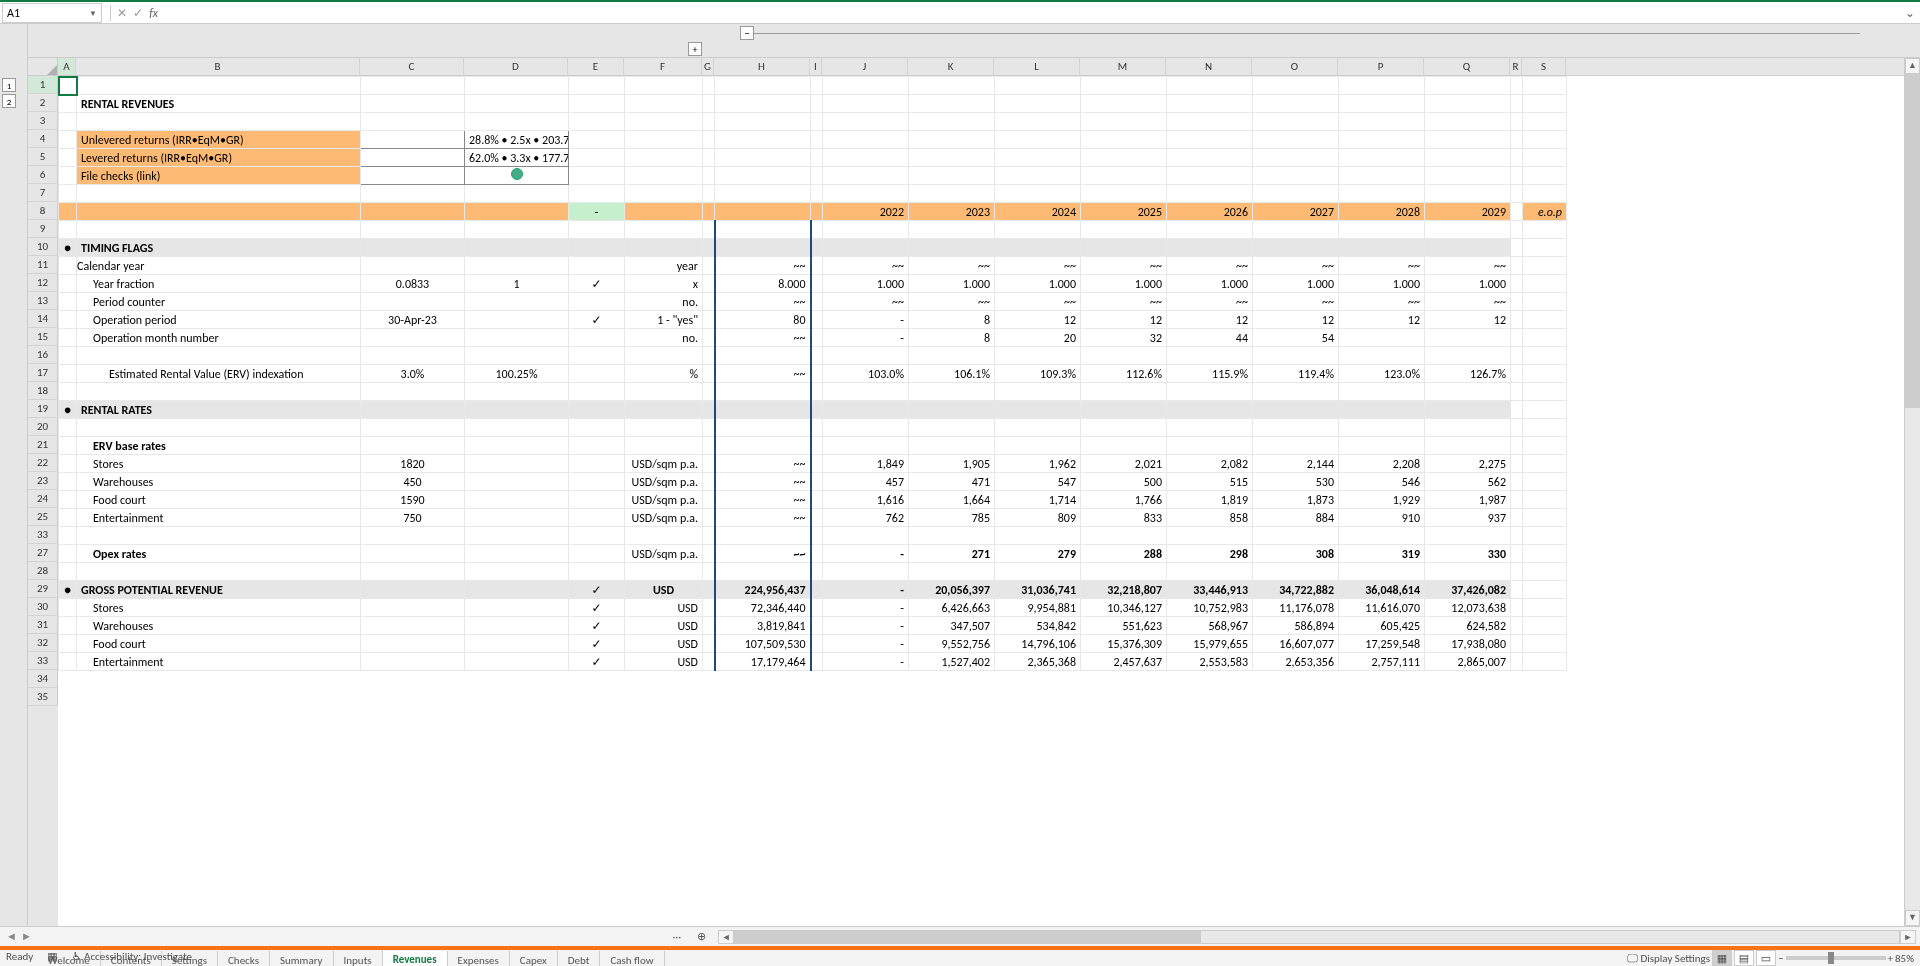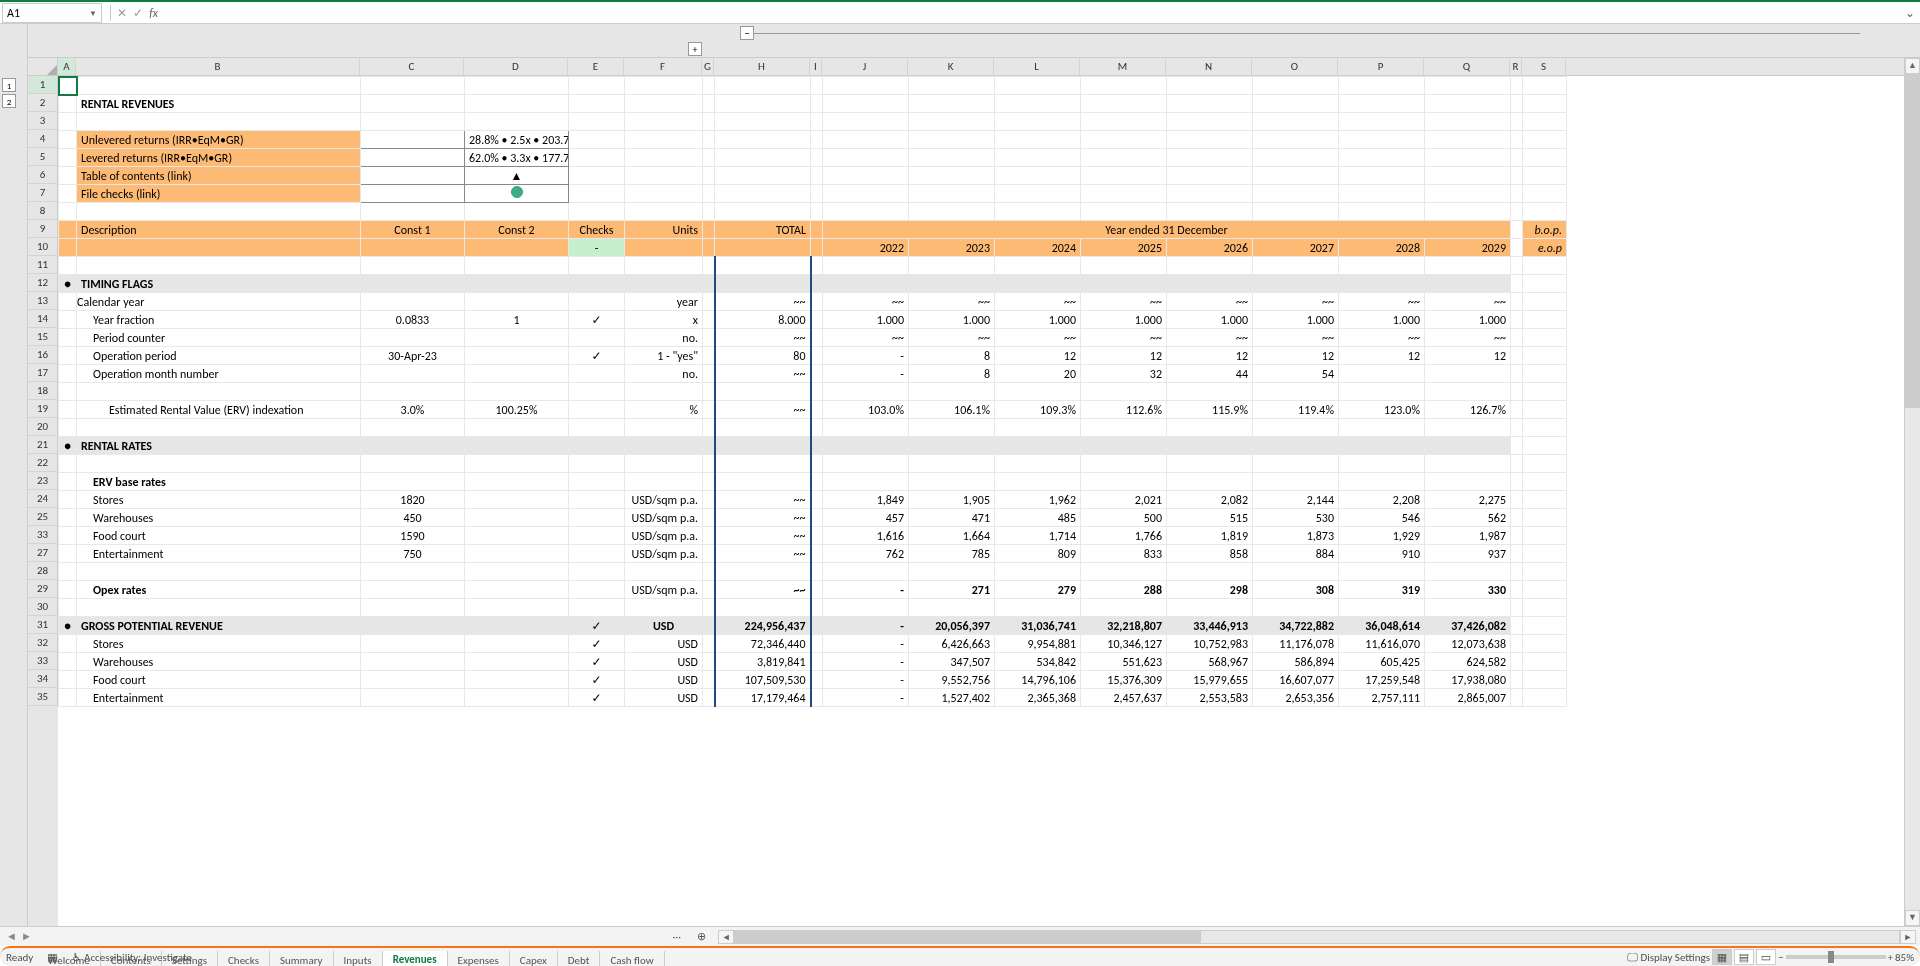--- a/index.html
+++ b/index.html
@@ -72,21 +72,21 @@
 .tab { padding:2px 10px; border-right:1px solid #ccc; color:#555; cursor:pointer; height:100%; display:flex; align-items:center;}
 .tab.active { background:#fff; color:#107c41; font-weight:700; border-bottom:2px solid #1d4ed8; }
 .tab-more { padding:0 8px; color:#555; cursor:pointer;}
 .tab-add { padding:0 8px; color:#555; cursor:pointer;}
 .hscroll-placeholder { flex:1; display:flex; align-items:center; padding:0 4px;}
 .hscroll-placeholder .track { flex:1; height:14px; background:#e8e8e8; border:1px solid #ccc; position:relative;}
 .hscroll-placeholder .thumb { position:absolute; left:0; width:40%; top:0; bottom:0; background:#cdcdcd;}
 .hscroll-placeholder .btn { width:16px; height:14px; border:1px solid #ccc; background:#f5f5f5; text-align:center; font-size:9px; line-height:12px; color:#666;}
 
 
-.status-bar { height:20px; background:#f3f3f3; border-top:2px solid #f97316; display:flex; align-items:center; font-size:11px; justify-content:space-between; padding:0 6px;border-radius:10px;}
+.status-bar { height:20px; background:#f3f3f3; border-top:4px solid #f97316; display:flex; align-items:flex-start; font-size:11px; justify-content:space-between; padding:0 6px;}
 .status-left { display:flex; gap:14px; align-items:center; color:#505050;}
 .status-right { display:flex; gap:2px; align-items:center; color:#505050;}
 .view-btn { width:20px; height:16px; border:1px solid #ccc; display:flex; align-items:center; justify-content:center; background:#fff; cursor:pointer;}
 .view-btn.active{ background:#d0d0d0;}
 .zoom-slider { width:100px; height:4px; background:#ccc; position:relative;}
 .zoom-slider .knob{ width:6px; height:12px; background:#888; position:absolute; top:-4px; left:42%; }
 
 .vscroll { width:16px; background:#f0f0f0; border-left:1px solid #ccc; display:flex; flex-direction:column;}
 .vscroll .btn { height:16px; text-align:center; font-size:9px; color:#666; border:1px solid #ccc; background:#f5f5f5;}
 .vscroll .track { flex:1; background:#e8e8e8; position:relative;}
@@ -319,41 +319,20 @@
                 <td></td>
                 <td></td>
                 <td></td>
                 <td></td>
                 <td></td>
                 <td></td>
                 <td></td>
               </tr>
               <tr>
                 <td></td>
-                <td class="blue-bg">Table of contents (link)</td>
-                <td class="border-box" style="border-right: none;"></td>
-                <td class="border-box center" style="border-left: none;">▲</td>
-                <td></td>
-                <td></td>
-                <td></td>
-                <td></td>
-                <td></td>
-                <td></td>
-                <td></td>
-                <td></td>
-                <td></td>
-                <td></td>
-                <td></td>
-                <td></td>
-                <td></td>
-                <td></td>
-                <td></td>
-              </tr>
-              <tr>
-                <td></td>
                 <td class="blue-bg">File checks (link)</td>
                 <td class="border-box" style="border-right: none;"></td>
                 <td class="border-box center" style="border-left: none;"><span class="circle-green"></span></td>
                 <td></td>
                 <td></td>
                 <td></td>
                 <td></td>
                 <td></td>
                 <td></td>
                 <td></td>
@@ -379,34 +358,20 @@
                 <td></td>
                 <td></td>
                 <td></td>
                 <td></td>
                 <td></td>
                 <td></td>
                 <td></td>
                 <td></td>
                 <td></td>
                 <td></td>
-              </tr>
-              <tr>
-                <td class="blue-bg"></td>
-                <td class="blue-bg">Description</td>
-                <td class="blue-bg center">Const 1</td>
-                <td class="blue-bg center">Const 2</td>
-                <td class="blue-bg center">Checks</td>
-                <td class="blue-bg right">Units</td>
-                <td class="blue-bg"></td>
-                <td class="blue-bg right">TOTAL</td>
-                <td class="blue-bg"></td>
-                <td class="blue-bg center" colspan="8">Year ended 31 December</td>
-                <td></td>
-                <td class="blue-bg italic right">b.o.p.</td>
               </tr>
               <tr>
                 <td class="blue-bg"></td>
                 <td class="blue-bg"></td>
                 <td class="blue-bg"></td>
                 <td class="blue-bg"></td>
                 <td class="light-green-bg">-</td>
                 <td class="blue-bg"></td>
                 <td class="blue-bg"></td>
                 <td class="blue-bg"></td>
@@ -721,21 +686,21 @@
                 <td style="padding-left: 16px;">Warehouses</td>
                 <td class="center green-text">450</td>
                 <td class="center "></td>
                 <td class="center check-icon"></td>
                 <td class="right">USD/sqm p.a.</td>
                 <td></td>
                 <td class="right total-col-left total-col-right ">~~</td>
                 <td></td>
                 <td class="right ">457</td>
                 <td class="right ">471</td>
-                <td class="right ">485</td>
+                <td class="right ">547</td>
                 <td class="right ">500</td>
                 <td class="right ">515</td>
                 <td class="right ">530</td>
                 <td class="right ">546</td>
                 <td class="right ">562</td>
                 <td></td>
                 <td></td>
               </tr>
               <tr>
                 <td></td>

